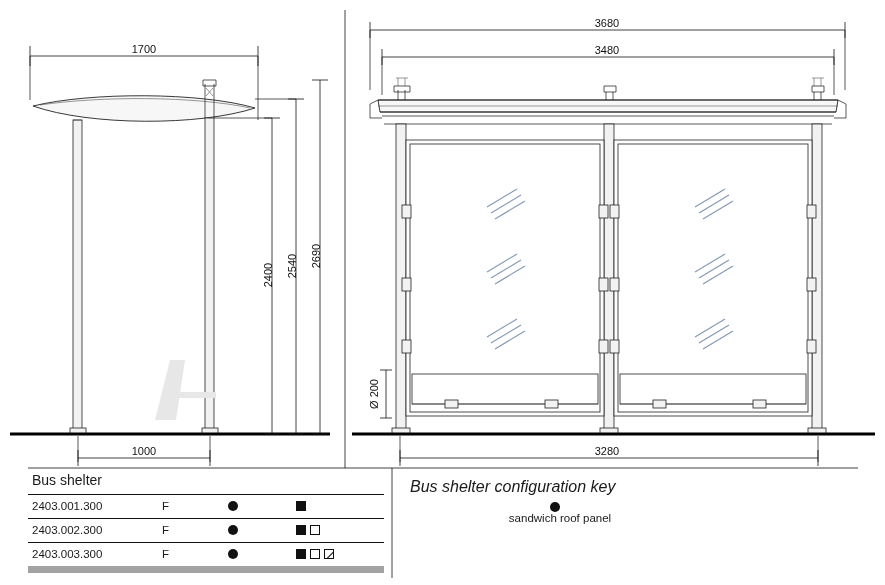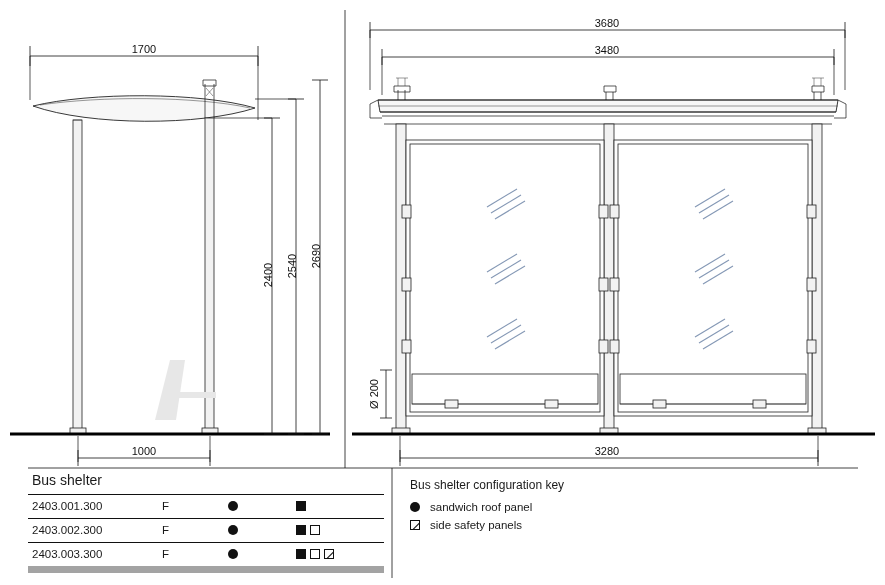--- a/index.html
+++ b/index.html
@@ -148,28 +148,30 @@
   }
 
   .key-box {
     position: absolute;
     left: 410px;
     top: 478px;
     width: 300px;
     font-size: 11.5px;
   }
   .key-title {
-    font-size: 12px;
+    font-size: 16px;
     margin-bottom: 6px;
+    font-style: italic;
   }
   .key-row {
     display: flex;
     align-items: center;
     height: 17px;
     margin-bottom: 1px;
+    flex-direction: column;
   }
   .key-glyph {
     width: 20px;
     display: flex;
     align-items: center;
   }
   .key-label { }
 </style>
 </head>
 <body>
@@ -403,21 +405,15 @@
 
   <div class="key-box">
     <div class="key-title">Bus shelter configuration key</div>
 
     <div class="key-row">
       <span class="key-glyph">
           <span class="dot"></span>
         </span>
       <span class="key-label">sandwich roof panel</span>
     </div>
-    <div class="key-row">
-      <span class="key-glyph">
-          <span class="sq-diag"></span>
-        </span>
-      <span class="key-label">side safety panels</span>
-    </div>
   </div>
 
 </div>
 
 </body></html>

